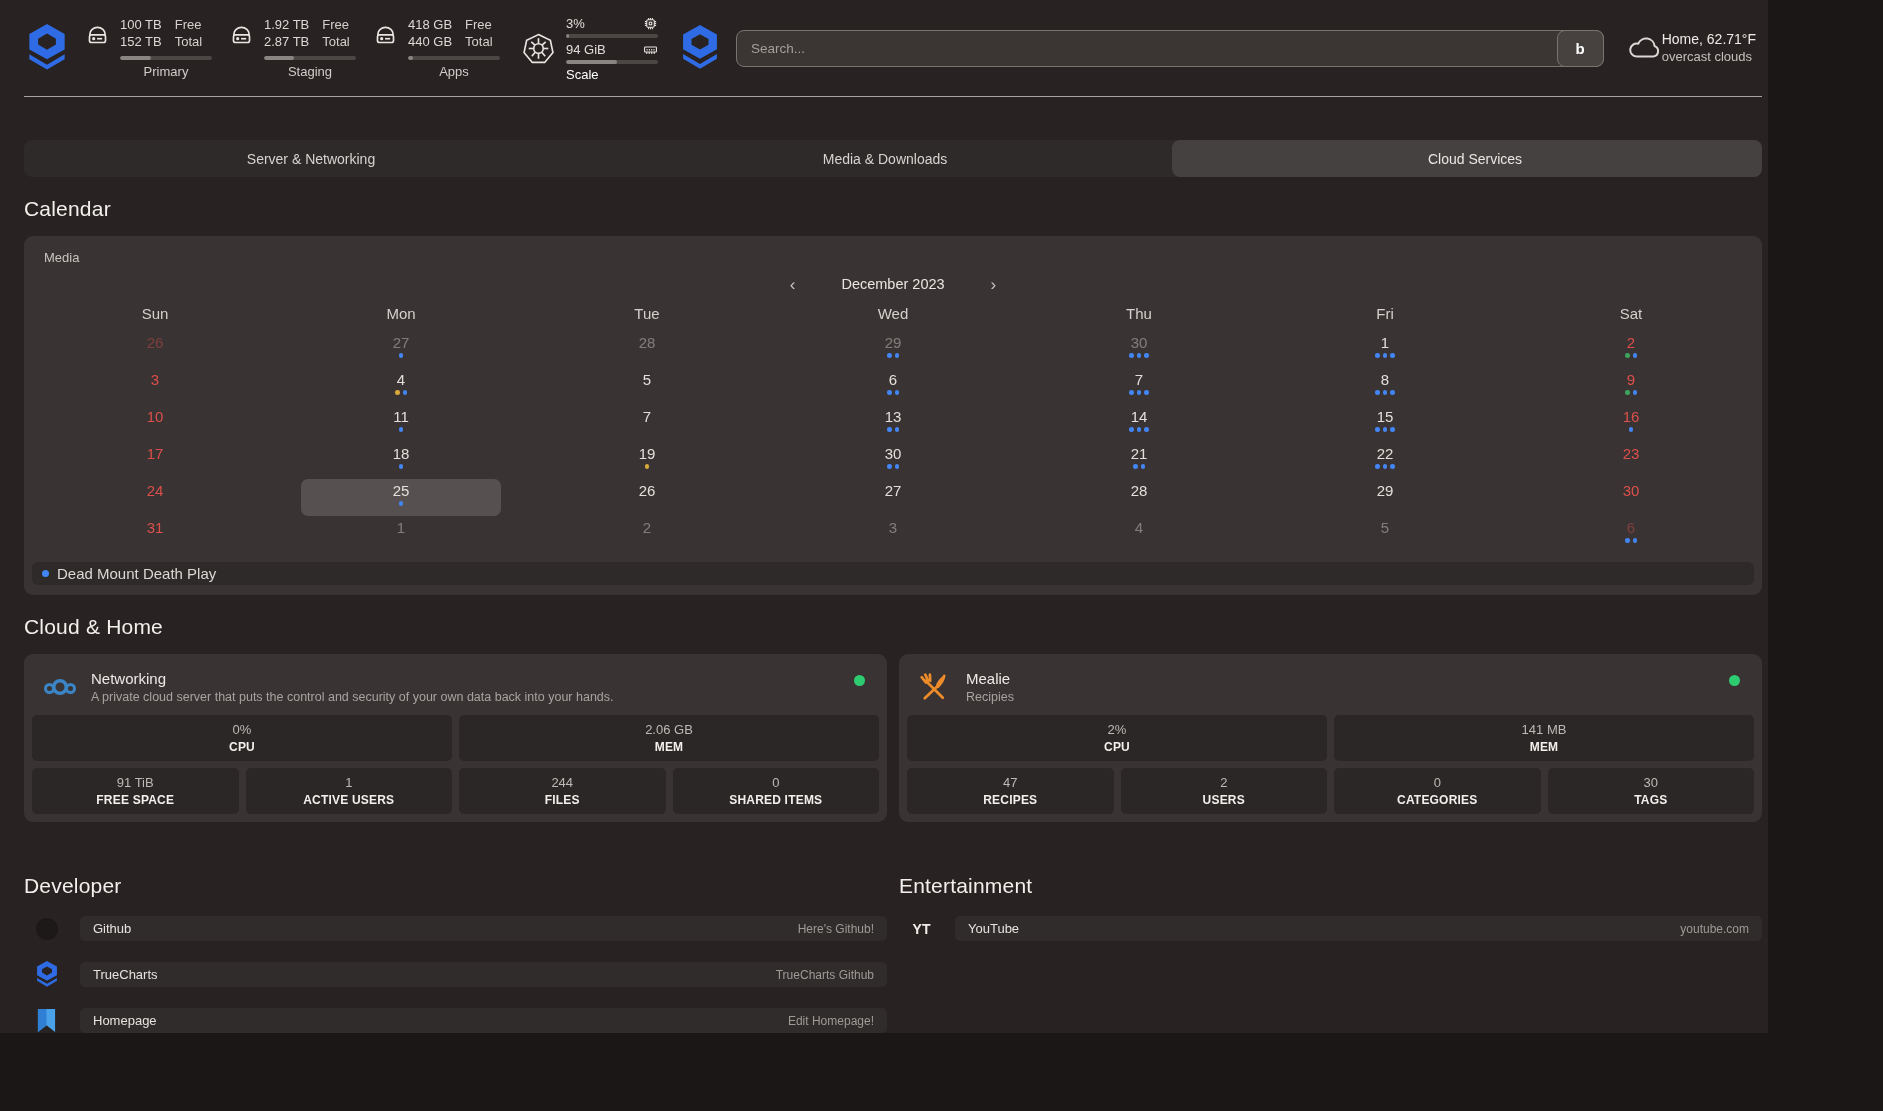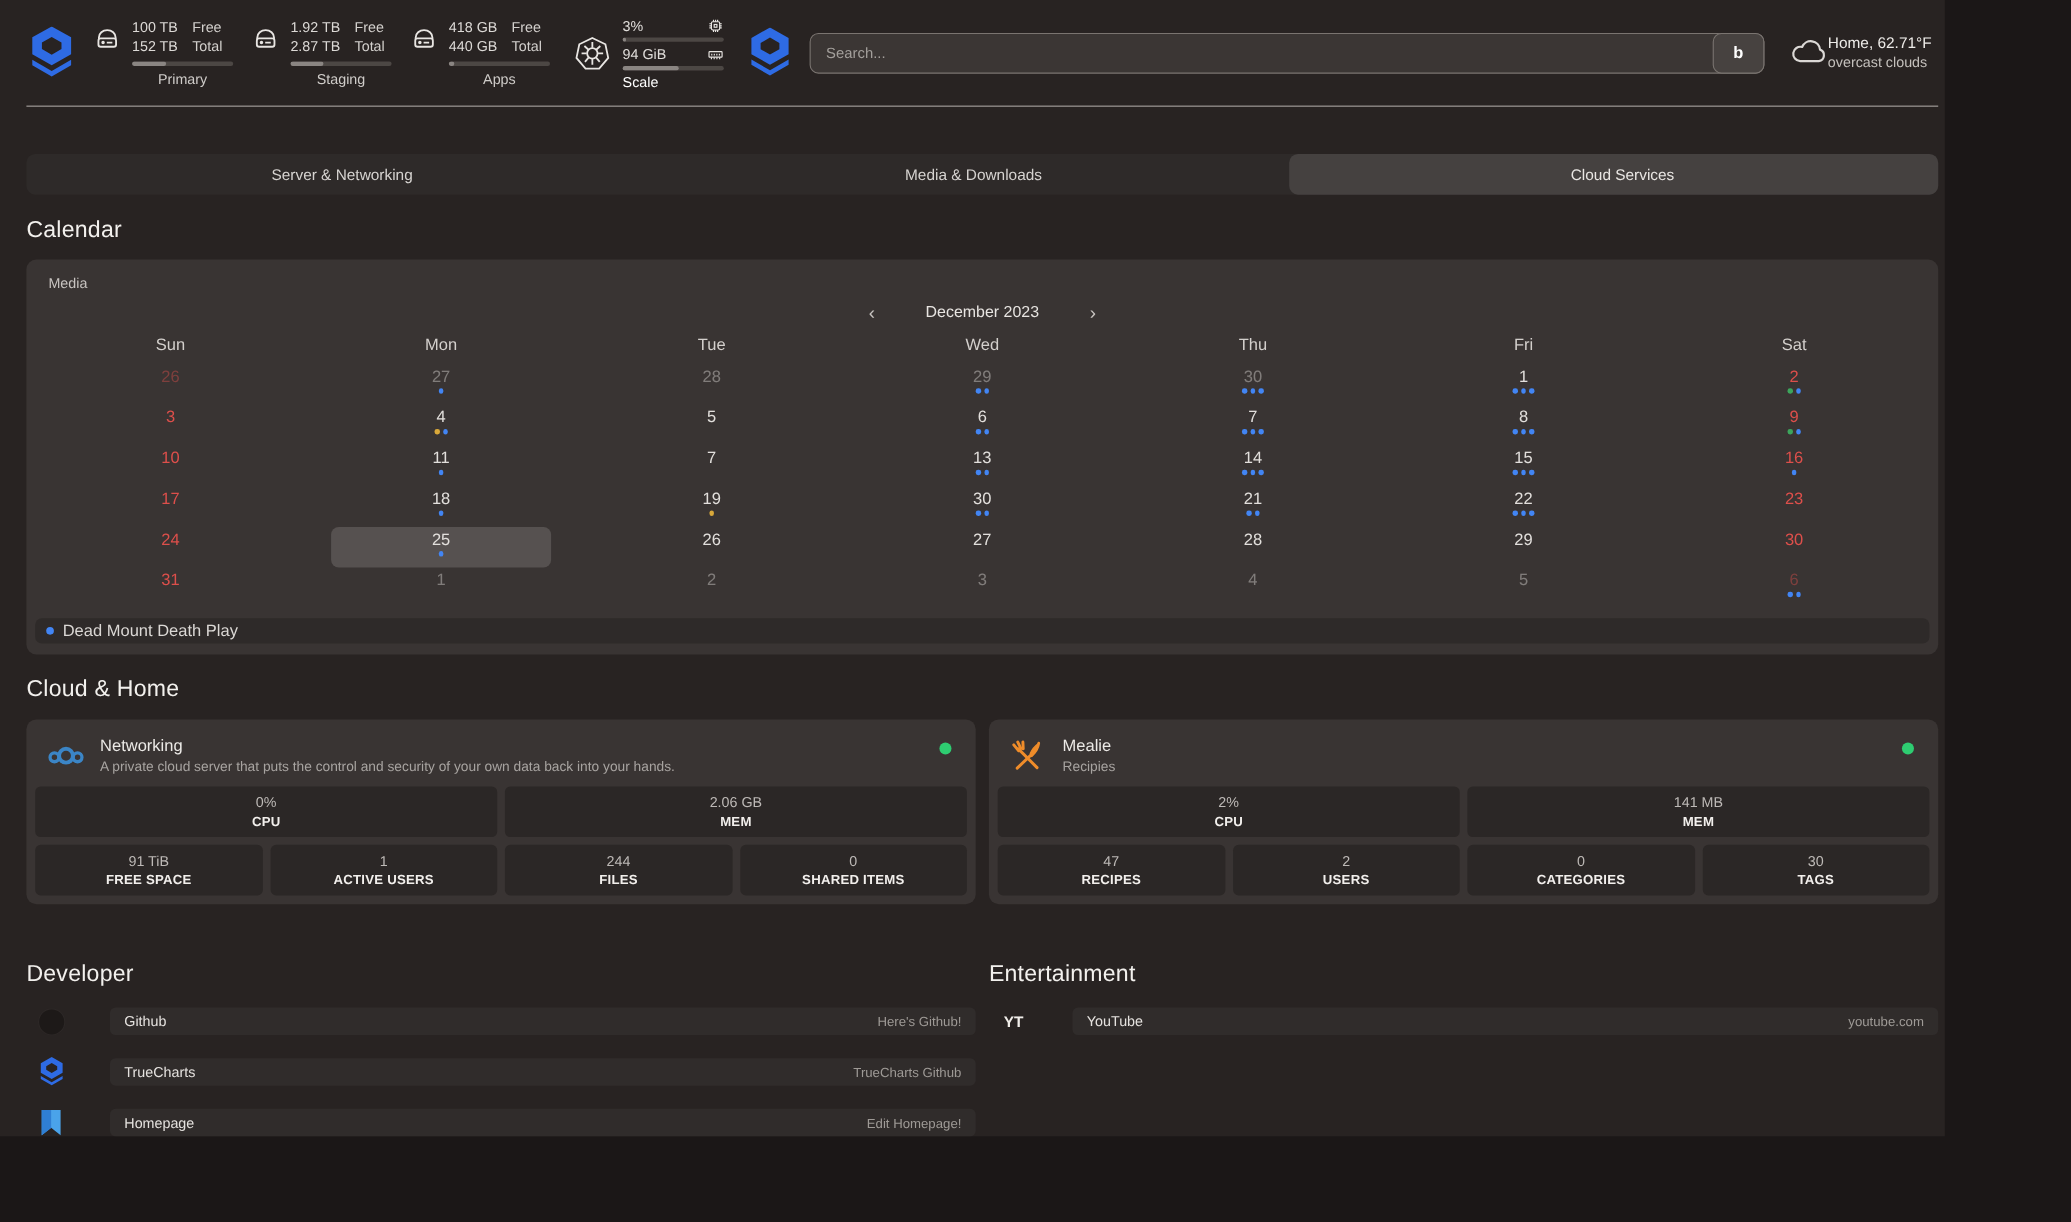--- a/index.html
+++ b/index.html
@@ -108,21 +108,21 @@
   .stats { display:grid; gap:7px; }
   .stats.two { grid-template-columns:1fr 1fr; }
   .stats.four { grid-template-columns:repeat(4,1fr); margin-top:7px; }
   .stat-cell { background:#2b2726; border-radius:5px; height:46px; display:flex; flex-direction:column; align-items:center; justify-content:center; gap:3px; }
   .stat-value { font-size:13px; color:#bdb9b6; }
   .stat-label { font-size:12px; font-weight:bold; color:#f2efec; letter-spacing:.2px; }
 
   
   .bookmark-columns { display:grid; grid-template-columns:1fr 1fr; gap:12px; width:1738px; margin-top:52px; align-items:start; }
   .bookmark-columns h2.section { margin:0 0 17px; }
-  .bm-row { display:flex; align-items:center; margin-bottom:19px; cursor:pointer;gap:20px; }
+  .bm-row { display:flex; align-items:center; margin-bottom:19px; cursor:pointer; }
   .bm-icon { width:27px; height:27px; margin:0 20px 0 9px; flex:0 0 27px; display:flex; align-items:center; justify-content:center; }
   .bm-abbr { font-size:14px; font-weight:bold; color:#f0ede9; }
   .bm-bar { flex:1; display:flex; justify-content:space-between; align-items:center; background:#302c2b; border-radius:5px; height:25px; padding:0 13px; }
   .bm-label { font-size:13px; color:#e5e2df; }
   .bm-desc { font-size:12px; color:#9e9a96; }
 </style>
 </head>
 <body>
 
 <div class="app">

